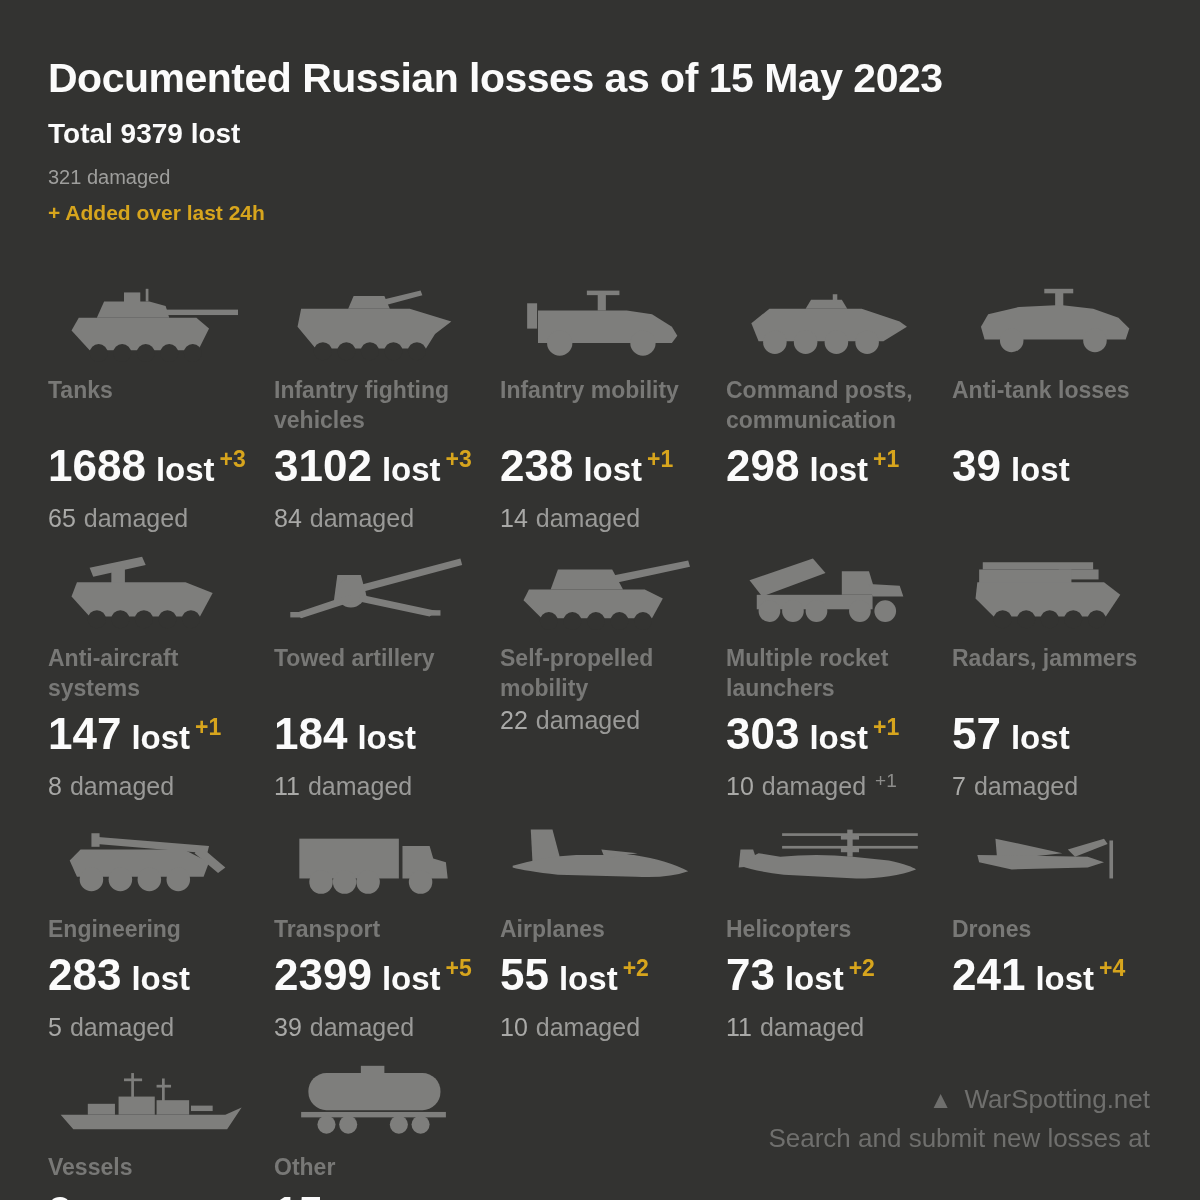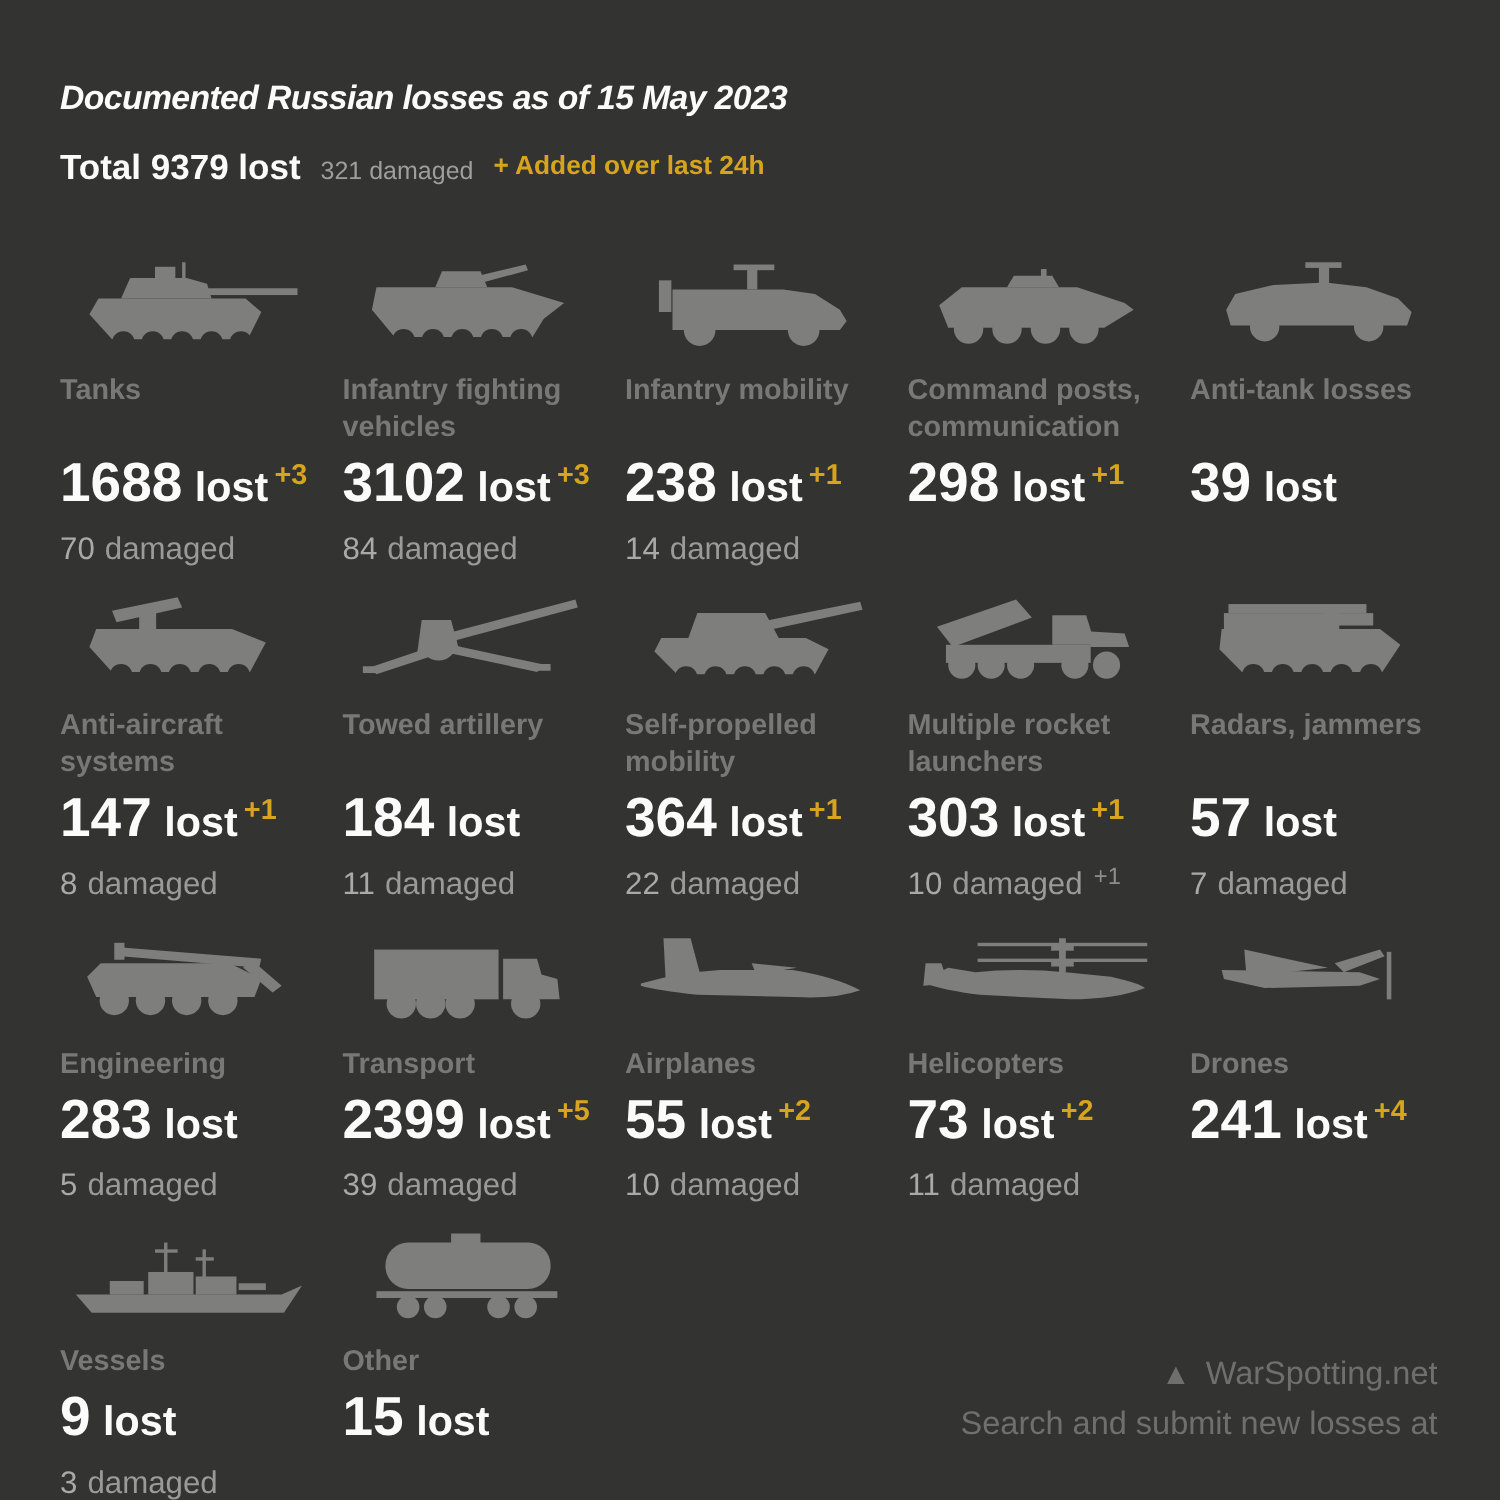--- a/index.html
+++ b/index.html
@@ -15,24 +15,24 @@
   html,body{margin:0;padding:0;}
   body{
     width:1200px;height:1200px;
     background:var(--bg);
     font-family:"Liberation Sans", sans-serif;
     position:relative;overflow:hidden;
   }
   .poster{padding:40px 48px 0 48px;position:relative;}
   .title{
     margin:14px 0 0 0;
-    font-size:27px;line-height:48px;font-weight:bold;
-    color:var(--white);letter-spacing:-0.5px;font-style:italic;
-  }
-  .subtitle{margin-top:16px;display:flex;align-items:baseline;gap:16px;white-space:nowrap;}
+    font-size:41px;line-height:48px;font-weight:bold;
+    color:var(--white);letter-spacing:-0.5px;
+  }
+  .subtitle{margin-top:16px;display:flex;align-items:baseline;gap:16px;white-space:nowrap;flex-direction:column;}
   .subtitle .total{font-size:28px;font-weight:bold;color:var(--white);}
   .subtitle .total-damaged{font-size:20px;color:#9e9e9c;}
   .subtitle .added-legend{font-size:21px;font-weight:bold;color:var(--gold);position:relative;top:-4px;}
   .grid{
     margin-top:54px;
     display:grid;grid-template-columns:repeat(5,1fr);
     column-gap:26px;row-gap:18px;
   }
   .cell{display:flex;flex-direction:column;align-items:flex-start;}
   .icon-box{height:80px;width:100%;display:flex;align-items:flex-end;color:var(--icon);}
@@ -81,21 +81,21 @@
             <path d="M34 34 L164 34 L178 46 L166 70 L46 70 L26 48 Z"></path>
             <circle class="bg" cx="56" cy="73" r="10"></circle>
             <circle class="bg" cx="82" cy="73" r="10"></circle>
             <circle class="bg" cx="108" cy="73" r="10"></circle>
             <circle class="bg" cx="134" cy="73" r="10"></circle>
             <circle class="bg" cx="160" cy="73" r="10"></circle>
           </svg>
         </div>
     <div class="label">Tanks</div>
     <div class="lost-line"><span class="lost-num">1688</span><span class="lost-word">lost</span><span class="sup-gold">+3</span></div>
-    <div class="damaged-line"><span class="damaged-num">70</span><span class="damaged-word">damaged</span></div>
+    <div class="damaged-line"><span class="damaged-num">65</span><span class="damaged-word">damaged</span></div>
   </div>
       <div class="cell tall">
     <div class="icon-box">
           <svg viewBox="0 0 220 84" preserveAspectRatio="xMinYMax meet">
             <polygon points="120,14 162,4 164,9 124,20"></polygon>
             <path d="M88 10 L122 10 L128 24 L82 24 Z"></path>
             <path d="M30 24 L150 24 L196 38 L178 52 L168 68 L46 68 L26 44 Z"></path>
             <circle class="bg" cx="54" cy="71" r="10"></circle>
             <circle class="bg" cx="80" cy="71" r="10"></circle>
             <circle class="bg" cx="106" cy="71" r="10"></circle>
@@ -192,21 +192,20 @@
             <path d="M64 16 L124 16 L136 38 L56 38 Z"></path>
             <path d="M32 38 L160 38 L180 48 L168 70 L46 70 L26 50 Z"></path>
             <circle class="bg" cx="54" cy="73" r="10"></circle>
             <circle class="bg" cx="80" cy="73" r="10"></circle>
             <circle class="bg" cx="106" cy="73" r="10"></circle>
             <circle class="bg" cx="132" cy="73" r="10"></circle>
             <circle class="bg" cx="158" cy="73" r="10"></circle>
           </svg>
         </div>
     <div class="label">Self-propelled mobility</div>
-    <div class="lost-line"><span class="lost-num">364</span><span class="lost-word">lost</span><span class="sup-gold">+1</span></div>
     <div class="damaged-line"><span class="damaged-num">22</span><span class="damaged-word">damaged</span></div>
   </div>
       <div class="cell tall">
     <div class="icon-box">
           <svg viewBox="0 0 220 84" preserveAspectRatio="xMinYMax meet">
             <polygon points="26,28 96,4 110,20 40,46"></polygon>
             <rect x="34" y="44" width="128" height="16"></rect>
             <path d="M128 18 L158 18 L166 44 L128 44 Z"></path>
             <path d="M158 32 L192 34 L196 46 L162 46 Z"></path>
             <circle cx="48" cy="62" r="12"></circle>

